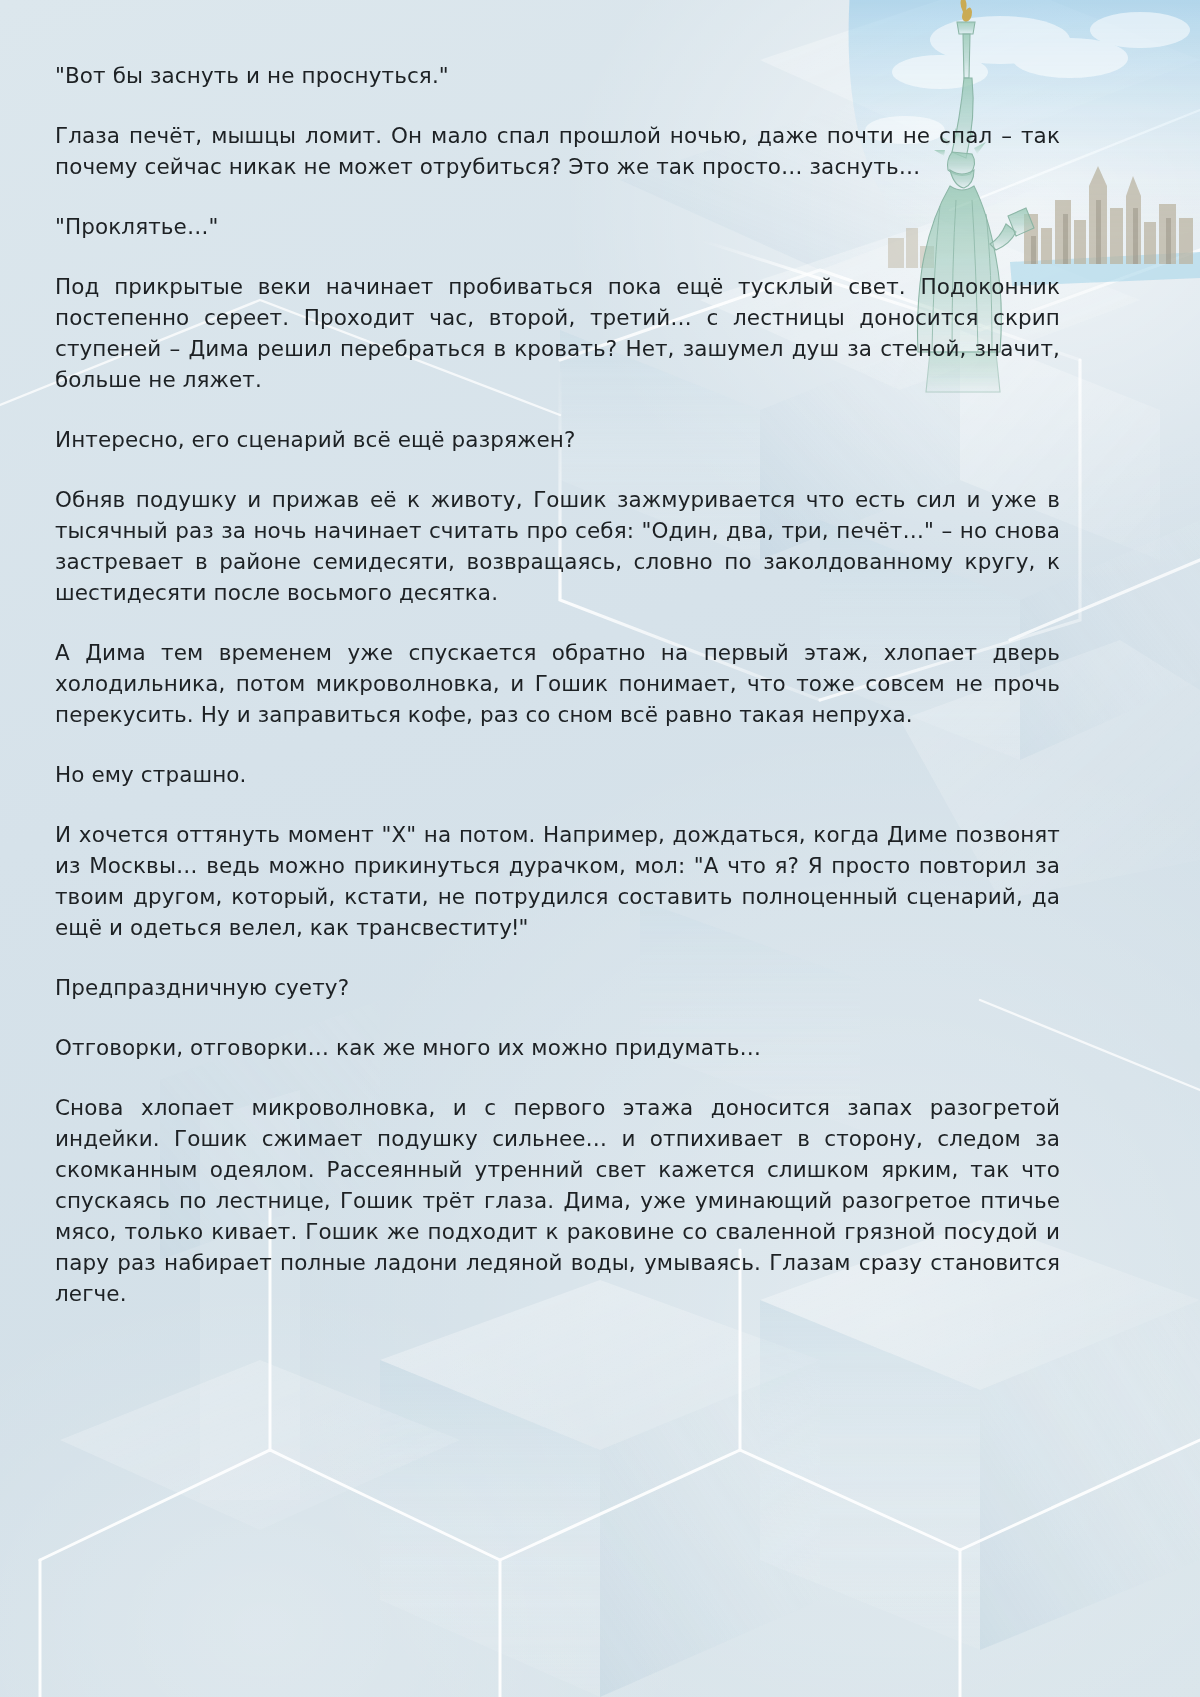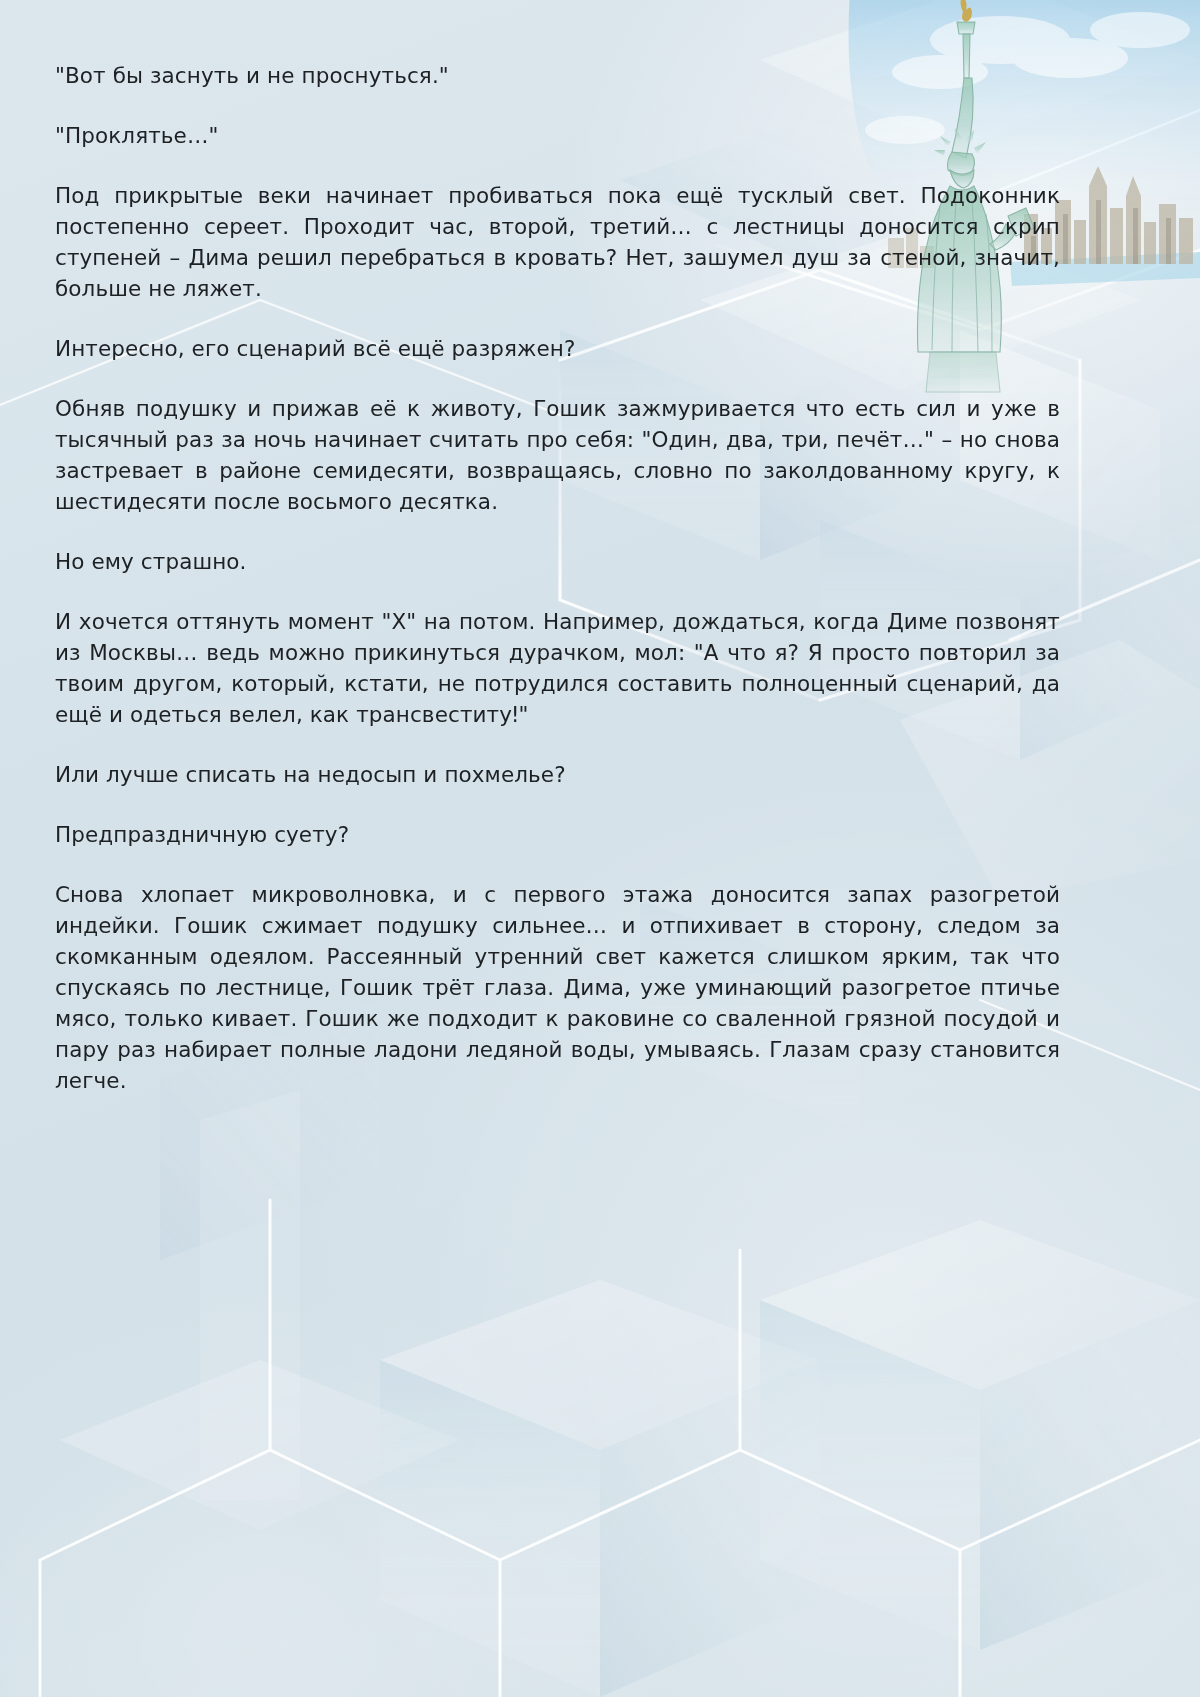--- a/index.html
+++ b/index.html
@@ -238,24 +238,26 @@
           <polygon points="1008,216 1026,208 1034,228 1016,236"></polygon>
 
           <path d="M 930 352 L 996 352 L 1000 392 L 926 392 Z" opacity="0.55"></path>
         </g>
       </g>
     </g>
   </svg>
 
   <div id="content">
     <p class="para short">"Вот бы заснуть и не проснуться."</p>
+    <p class="para">Глаза печёт, мышцы ломит. Он мало спал прошлой ночью, даже почти не спал – так почему сейчас никак не может отрубиться? Это же так просто… заснуть…</p>
     <p class="para short">"Проклятье…"</p>
     <p class="para">Под прикрытые веки начинает пробиваться пока ещё тусклый свет. Подоконник постепенно сереет. Проходит час, второй, третий… с лестницы доносится скрип ступеней – Дима решил перебраться в кровать? Нет, зашумел душ за стеной, значит, больше не ляжет.</p>
     <p class="para short">Интересно, его сценарий всё ещё разряжен?</p>
     <p class="para">Обняв подушку и прижав её к животу, Гошик зажмуривается что есть сил и уже в тысячный раз за ночь начинает считать про себя: "Один, два, три, печёт…" – но снова застревает в районе семидесяти, возвращаясь, словно по заколдованному кругу, к шестидесяти после восьмого десятка.</p>
+    <p class="para">А Дима тем временем уже спускается обратно на первый этаж, хлопает дверь холодильника, потом микроволновка, и Гошик понимает, что тоже совсем не прочь перекусить. Ну и заправиться кофе, раз со сном всё равно такая непруха.</p>
     <p class="para short">Но ему страшно.</p>
     <p class="para">И хочется оттянуть момент "Х" на потом. Например, дождаться, когда Диме позвонят из Москвы… ведь можно прикинуться дурачком, мол: "А что я? Я просто повторил за твоим другом, который, кстати, не потрудился составить полноценный сценарий, да ещё и одеться велел, как трансвеституǃ"</p>
-    <p class="para short">Или лучше списать на недосып и похмелье?</p>
     <p class="para short">Предпраздничную суету?</p>
+    <p class="para short">Отговорки, отговорки… как же много их можно придумать…</p>
     <p class="para">Снова хлопает микроволновка, и с первого этажа доносится запах разогретой индейки. Гошик сжимает подушку сильнее… и отпихивает в сторону, следом за скомканным одеялом. Рассеянный утренний свет кажется слишком ярким, так что спускаясь по лестнице, Гошик трёт глаза. Дима, уже уминающий разогретое птичье мясо, только кивает. Гошик же подходит к раковине со сваленной грязной посудой и пару раз набирает полные ладони ледяной воды, умываясь. Глазам сразу становится легче.</p>
   </div>
 
 </div>
 
 </body></html>

